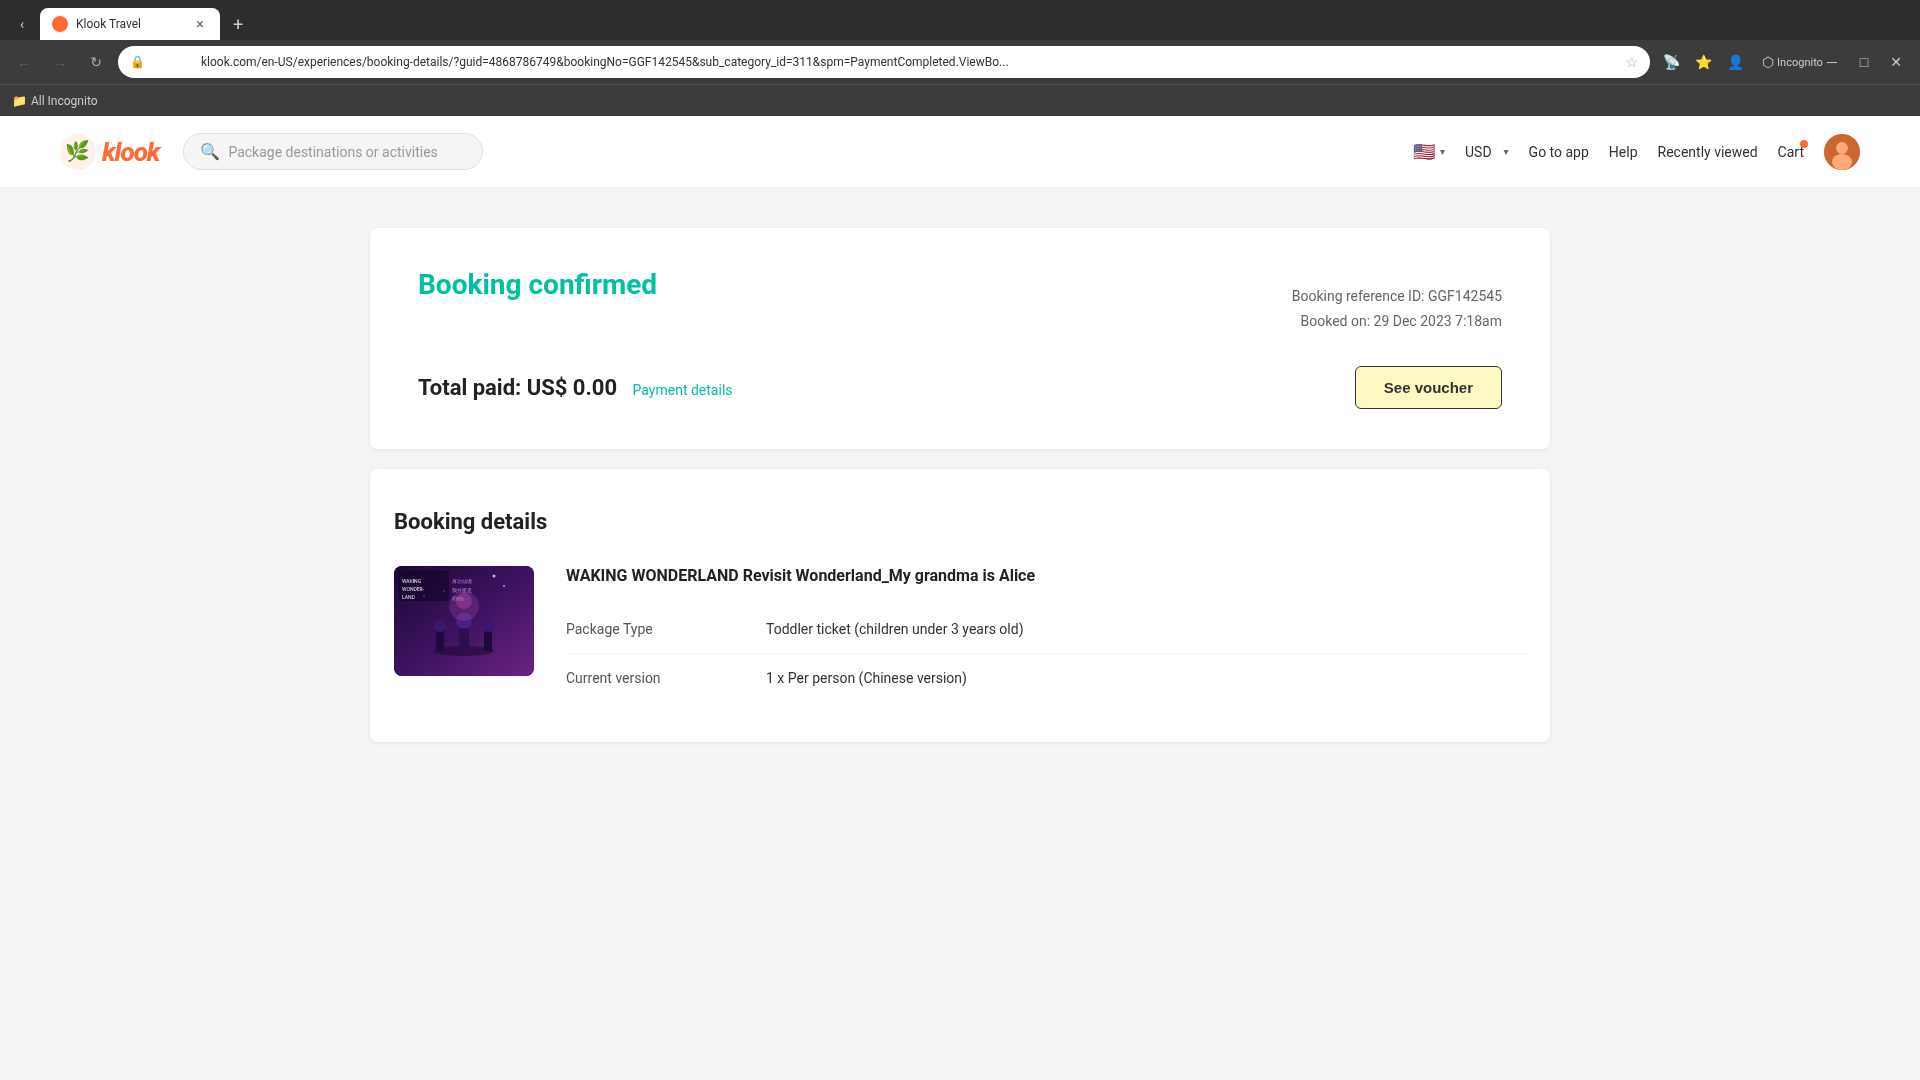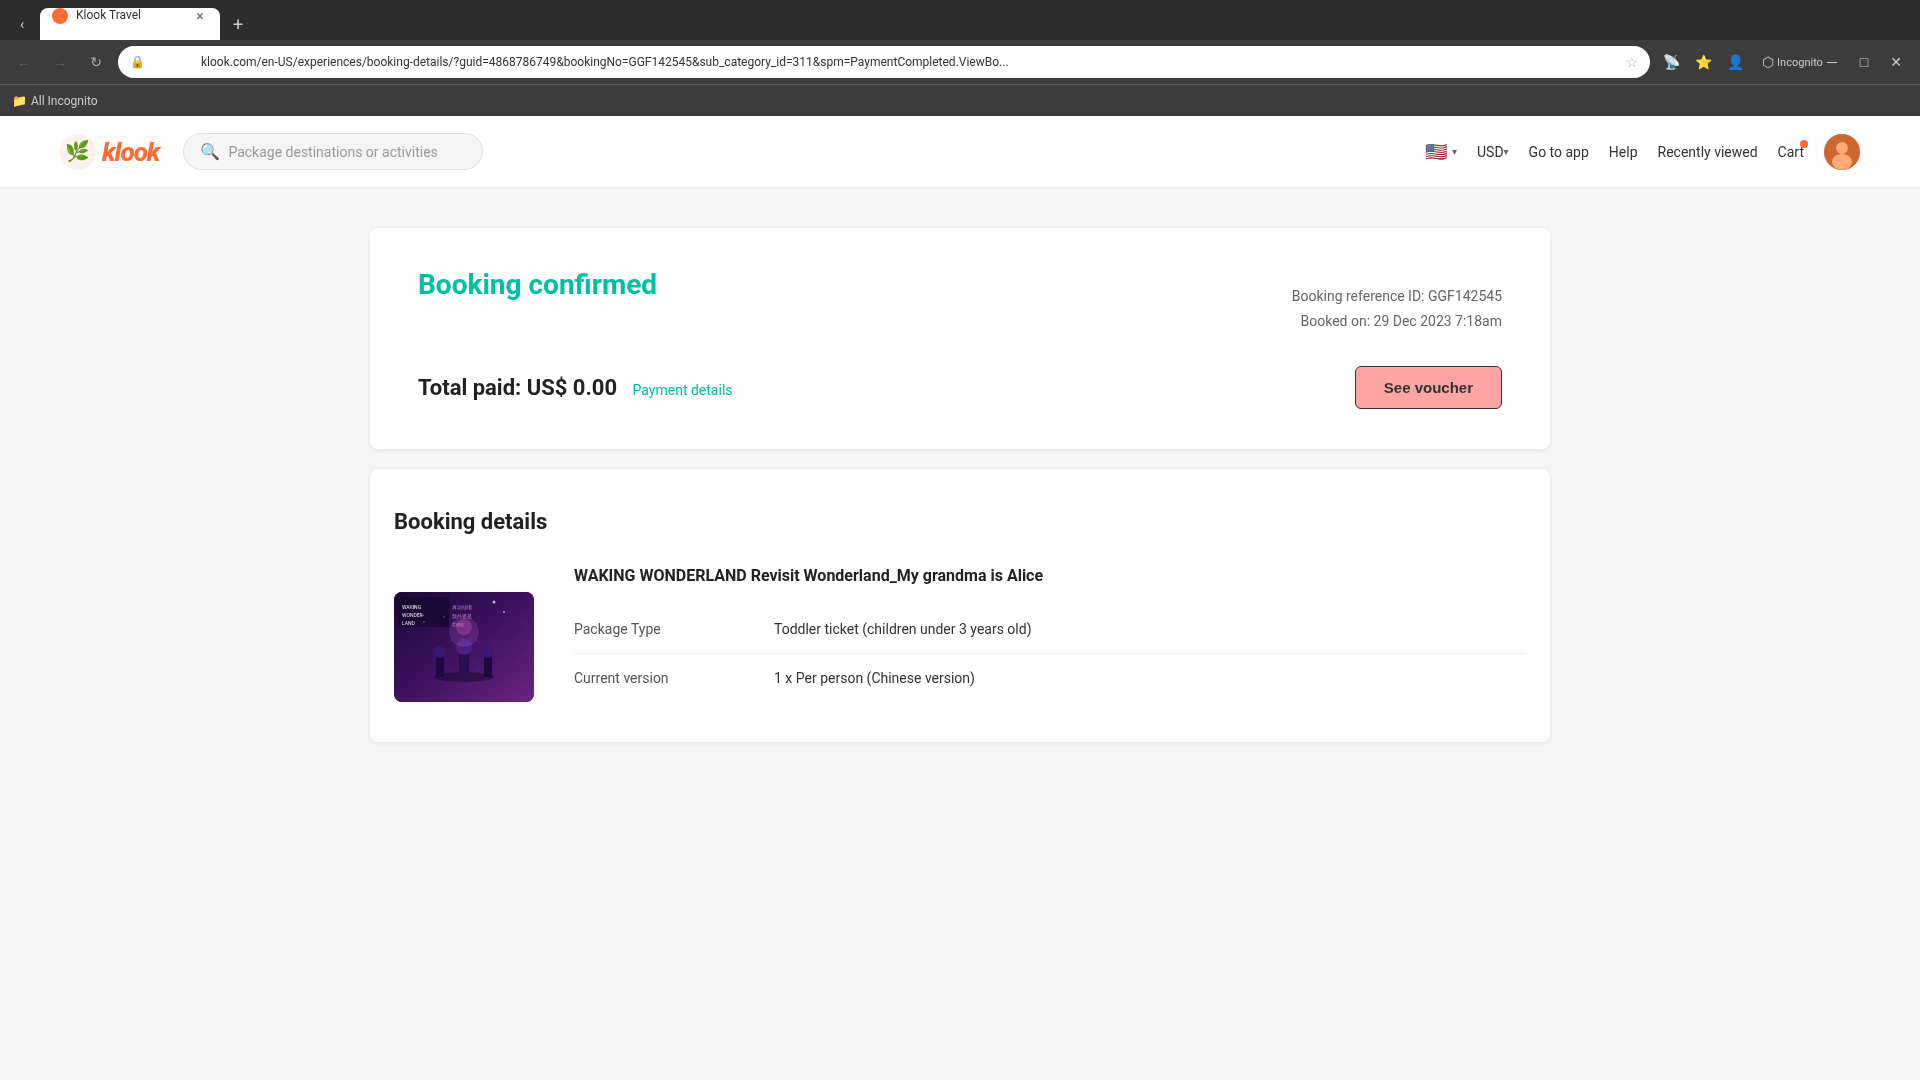--- a/index.html
+++ b/index.html
@@ -1,21 +1,21 @@
 <!DOCTYPE html>
 <html><head>
   <meta charset="utf-8">
   <style>
     * { margin: 0; padding: 0; box-sizing: border-box; }
     body { font-family: -apple-system, BlinkMacSystemFont, 'Segoe UI', Roboto, sans-serif; background: #f5f5f5; font-size: 14px; color: #333; }
 
     
     .browser-chrome { background: #2d2d2d; width: 1920px; }
     .browser-tabs { display: flex; align-items: center; background: #2d2d2d; padding: 8px 8px 0; gap: 4px; height: 40px; }
-    .browser-tab { display: flex; align-items: flex-start; background: #fff; border-radius: 8px 8px 0 0; padding: 0 12px; height: 32px; gap: 8px; min-width: 180px; }
+    .browser-tab { display: flex; align-items: center; background: #fff; border-radius: 8px 8px 0 0; padding: 0 12px; height: 32px; gap: 8px; min-width: 180px; }
     .browser-tab-icon { width: 16px; height: 16px; border-radius: 50%; background: #ff6b35; display: flex; align-items: center; justify-content: center; }
     .browser-tab-title { font-size: 12px; color: #333; flex: 1; }
     .browser-tab-close { font-size: 14px; color: #666; cursor: pointer; width: 16px; height: 16px; display: flex; align-items: center; justify-content: center; border-radius: 50%; }
     .tab-new { width: 28px; height: 28px; display: flex; align-items: center; justify-content: center; color: #ccc; font-size: 18px; cursor: pointer; }
     .tab-nav { width: 28px; height: 28px; display: flex; align-items: center; justify-content: center; color: #ccc; font-size: 14px; cursor: pointer; }
 
     .browser-toolbar { background: #3c3c3c; display: flex; align-items: center; padding: 6px 10px; gap: 8px; height: 44px; }
     .nav-btn { width: 28px; height: 28px; border-radius: 50%; display: flex; align-items: center; justify-content: center; color: #aaa; cursor: pointer; font-size: 14px; }
     .nav-btn.disabled { color: #666; cursor: default; }
     .address-bar { flex: 1; background: #fff; border-radius: 20px; height: 32px; display: flex; align-items: center; padding: 0 12px; gap: 8px; font-size: 13px; color: #333; }
@@ -30,45 +30,45 @@
     .site-header { background: #fff; padding: 0 60px; display: flex; align-items: center; height: 72px; border-bottom: 1px solid #eee; gap: 24px; }
     .logo { display: flex; align-items: center; gap: 6px; text-decoration: none; }
     .search-bar { display: flex; align-items: center; background: #f5f5f5; border: 1px solid #e0e0e0; border-radius: 24px; padding: 8px 16px; gap: 8px; min-width: 300px; cursor: text; }
     .search-icon { color: #999; font-size: 16px; }
     .search-placeholder { color: #999; font-size: 14px; }
     .header-spacer { flex: 1; }
     .header-nav { display: flex; align-items: center; gap: 20px; }
     .lang-selector { display: flex; align-items: center; gap: 4px; cursor: pointer; }
     .flag { font-size: 18px; }
     .dropdown-arrow { color: #666; font-size: 10px; }
-    .currency-selector { display: flex; align-items: center; gap: 0; cursor: pointer; color: #333; font-size: 14px; }
+    .currency-selector { display: flex; align-items: center; gap: 12px; cursor: pointer; color: #333; font-size: 14px; }
     .nav-link { color: #333; text-decoration: none; font-size: 14px; cursor: pointer; }
     .cart-link { position: relative; cursor: pointer; }
     .cart-dot { position: absolute; top: -4px; right: -4px; width: 8px; height: 8px; background: #ff6b35; border-radius: 50%; }
     .avatar { width: 36px; height: 36px; border-radius: 50%; background: linear-gradient(135deg, #ff8a65, #ff6b35); display: flex; align-items: center; justify-content: center; color: #fff; font-size: 14px; overflow: hidden; }
 
     
     .main-content { max-width: 1220px; margin: 0 auto; padding: 40px 20px; }
 
     
     .booking-card { background: #fff; border-radius: 8px; padding: 40px 48px; margin-bottom: 20px; box-shadow: 0 1px 4px rgba(0,0,0,0.08); }
     .booking-confirmed-row { display: flex; justify-content: space-between; align-items: flex-start; }
     .booking-confirmed-title { font-size: 28px; font-weight: 700; color: #00c0a3; }
     .booking-ref { text-align: right; color: #666; font-size: 14px; line-height: 1.8; margin-top: 16px; }
 
     .payment-row { display: flex; justify-content: space-between; align-items: center; margin-top: 32px; }
     .total-paid { font-size: 22px; font-weight: 700; color: #222; }
     .payment-details-link { color: #00c0a3; font-size: 14px; cursor: pointer; margin-left: 12px; text-decoration: none; }
-    .see-voucher-btn { border: 1.5px solid #333; background: #fca5a5; color: #333; font-size: 15px; font-weight: 600; padding: 12px 28px; border-radius: 6px; cursor: pointer; }
+    .see-voucher-btn { border: 1.5px solid #333; background: #fef9c3; color: #333; font-size: 15px; font-weight: 600; padding: 12px 28px; border-radius: 6px; cursor: pointer; }
 
     
     .details-card { background: #fff; border-radius: 8px; padding: 40px 24px; box-shadow: 0 1px 4px rgba(0,0,0,0.08); }
     .details-title { font-size: 22px; font-weight: 700; color: #222; margin-bottom: 32px; }
 
-    .activity-row { display: flex; gap: 40px; align-items: flex-end; }
+    .activity-row { display: flex; gap: 32px; }
     .activity-image { width: 140px; height: 110px; border-radius: 8px; overflow: hidden; flex-shrink: 0; background: #2a1a4a; position: relative; }
     .activity-image-inner { width: 100%; height: 100%; background: linear-gradient(135deg, #1a0a3a 0%, #3a1a6a 40%, #7a2a8a 70%, #4a1a5a 100%); display: flex; align-items: center; justify-content: center; }
 
     .activity-details { flex: 1; }
     .activity-title { font-size: 16px; font-weight: 700; color: #222; margin-bottom: 20px; }
 
     .detail-row { display: flex; align-items: flex-start; padding: 16px 0; border-bottom: 1px solid #f0f0f0; gap: 20px; }
     .detail-row:last-child { border-bottom: none; }
     .detail-label { min-width: 180px; color: #555; font-size: 14px; }
     .detail-value { color: #333; font-size: 14px; }

